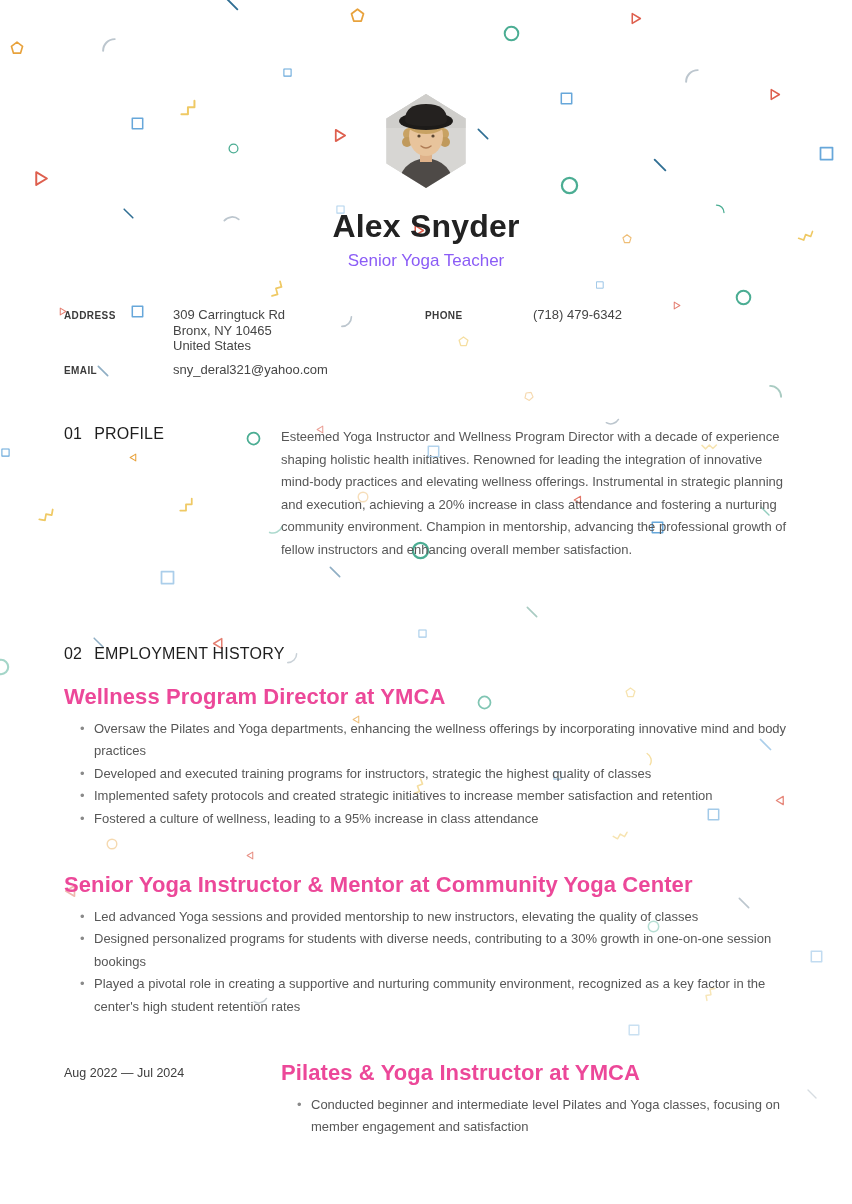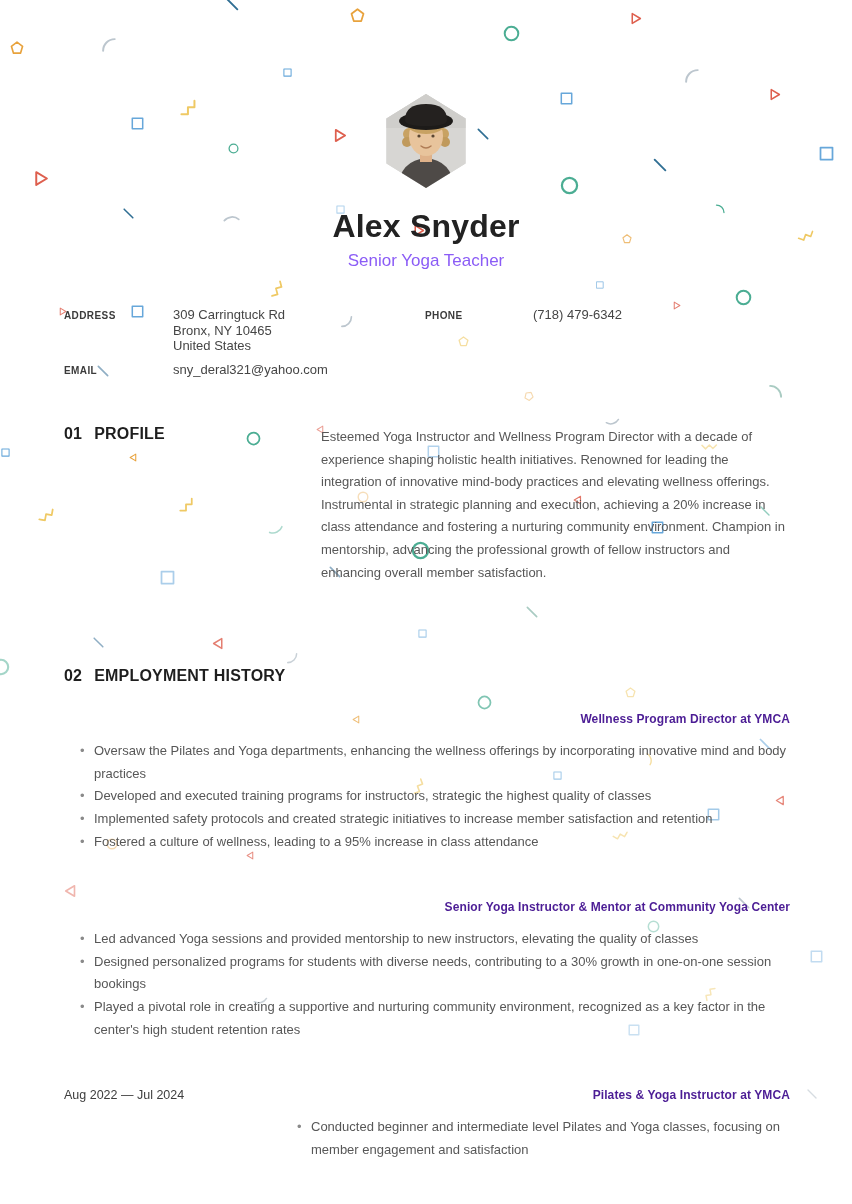--- a/index.html
+++ b/index.html
@@ -31,33 +31,33 @@
     margin:36px 62px 0 64px;
     display:grid; grid-template-columns:109px 252px 108px 1fr;
     row-gap:8px;
   }
   .c-label { font-size:10px; font-weight:700; color:#3b3b3b; letter-spacing:0.4px; padding-top:3px; }
   .c-value { font-size:13px; color:#454545; line-height:15.5px; }
 
   
   .sec { display:flex; margin:0 62px 0 64px; }
   .sec-left { width:217px; flex:0 0 217px; }
-  .sec-right { flex:1;margin-left:40px; }
-  h2.sec-title { font-size:16px; font-weight:700; color:#1e1e1e; letter-spacing:0.2px; }
+  .sec-right { flex:1; }
+  h2.sec-title { font-size:16px; font-weight:400; color:#1e1e1e; letter-spacing:0.2px; }
   h2.sec-title .sec-num { margin-right:12px; }
   .sec-profile { margin-top:48px; }
   .profile-text { font-size:13px; line-height:22.6px; color:#575757; padding-top:1px; }
 
   .sec-emp { display:block; margin-top:83px; }
   #jobs { margin-top:22px; }
   .job { display:flex; }
   .job + .job { margin-top:42px; }
   .job-dates { width:217px; flex:0 0 217px; font-size:12.5px; color:#3d3d3d; padding-top:5px; }
   .job-main { flex:1; }
-  .job-title { font-size:12px; font-weight:700; color:#4c1d95; line-height:24px; letter-spacing:0.1px;text-align:right; }
+  .job-title { font-size:22px; font-weight:700; color:#ec4899; line-height:24px; letter-spacing:0.1px; }
   .job-bullets { list-style:none; margin-top:9px; }
   .job-bullets li {
     position:relative; padding-left:30px;
     font-size:13px; line-height:22.6px; color:#575757;
   }
   .job-bullets li::before {
     content:"\2022"; position:absolute; left:16px; top:0;
     color:#8a8a8a; font-size:13px;
   }
 </style>

